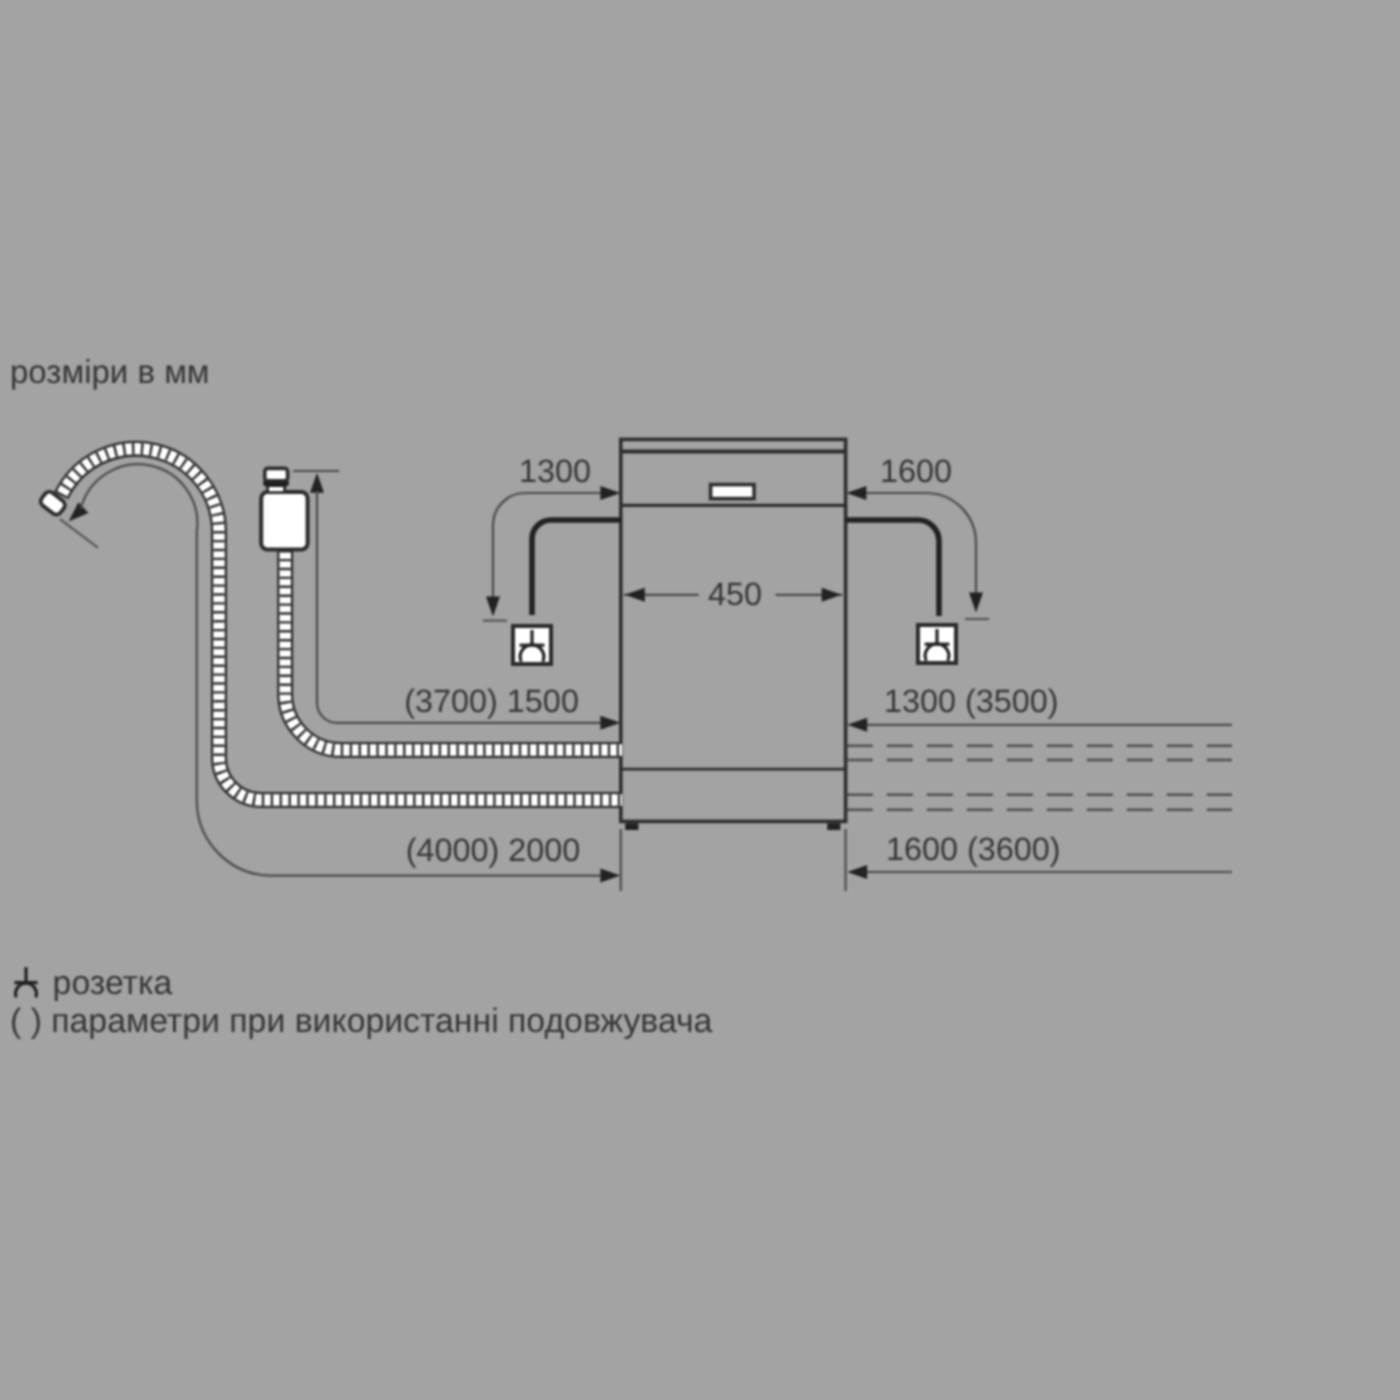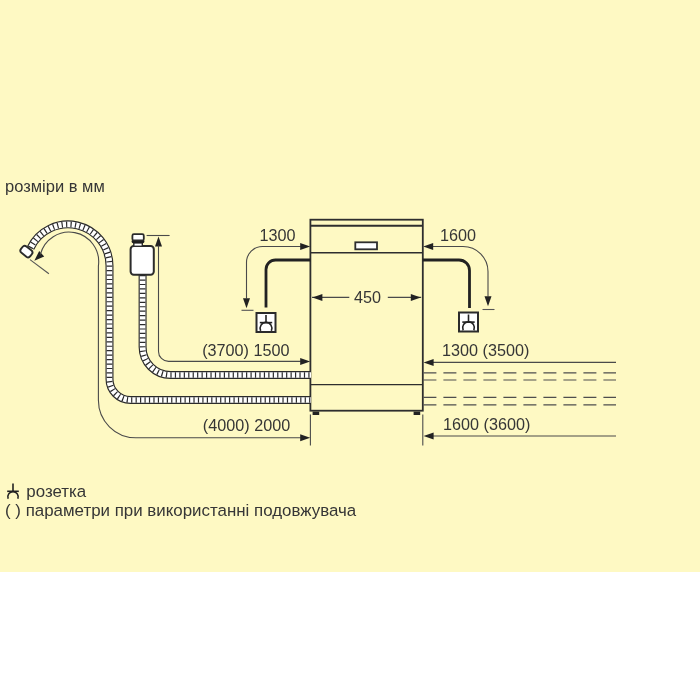--- a/index.html
+++ b/index.html
@@ -1,16 +1,16 @@
 <!DOCTYPE html>
 <html><head>
 <meta charset="utf-8">
 <style>
   html,body{margin:0;padding:0;background:#fff;}
-  #page{position:relative;width:700px;height:572px;background:#fef9c3;overflow:hidden;}
+  #page{position:relative;width:700px;height:700px;background:#a3a3a3;overflow:hidden;}
   svg{position:absolute;left:0;top:0;filter:blur(0.42px);}
   text{font-family:"Liberation Sans", sans-serif;fill:#363636;}
 </style>
 </head>
 <body>
 <div id="page">
 <svg width="700" height="700" viewBox="0 0 700 700">
 
   <text x="5" y="191.7" font-size="16.5">розміри в мм</text>
 

